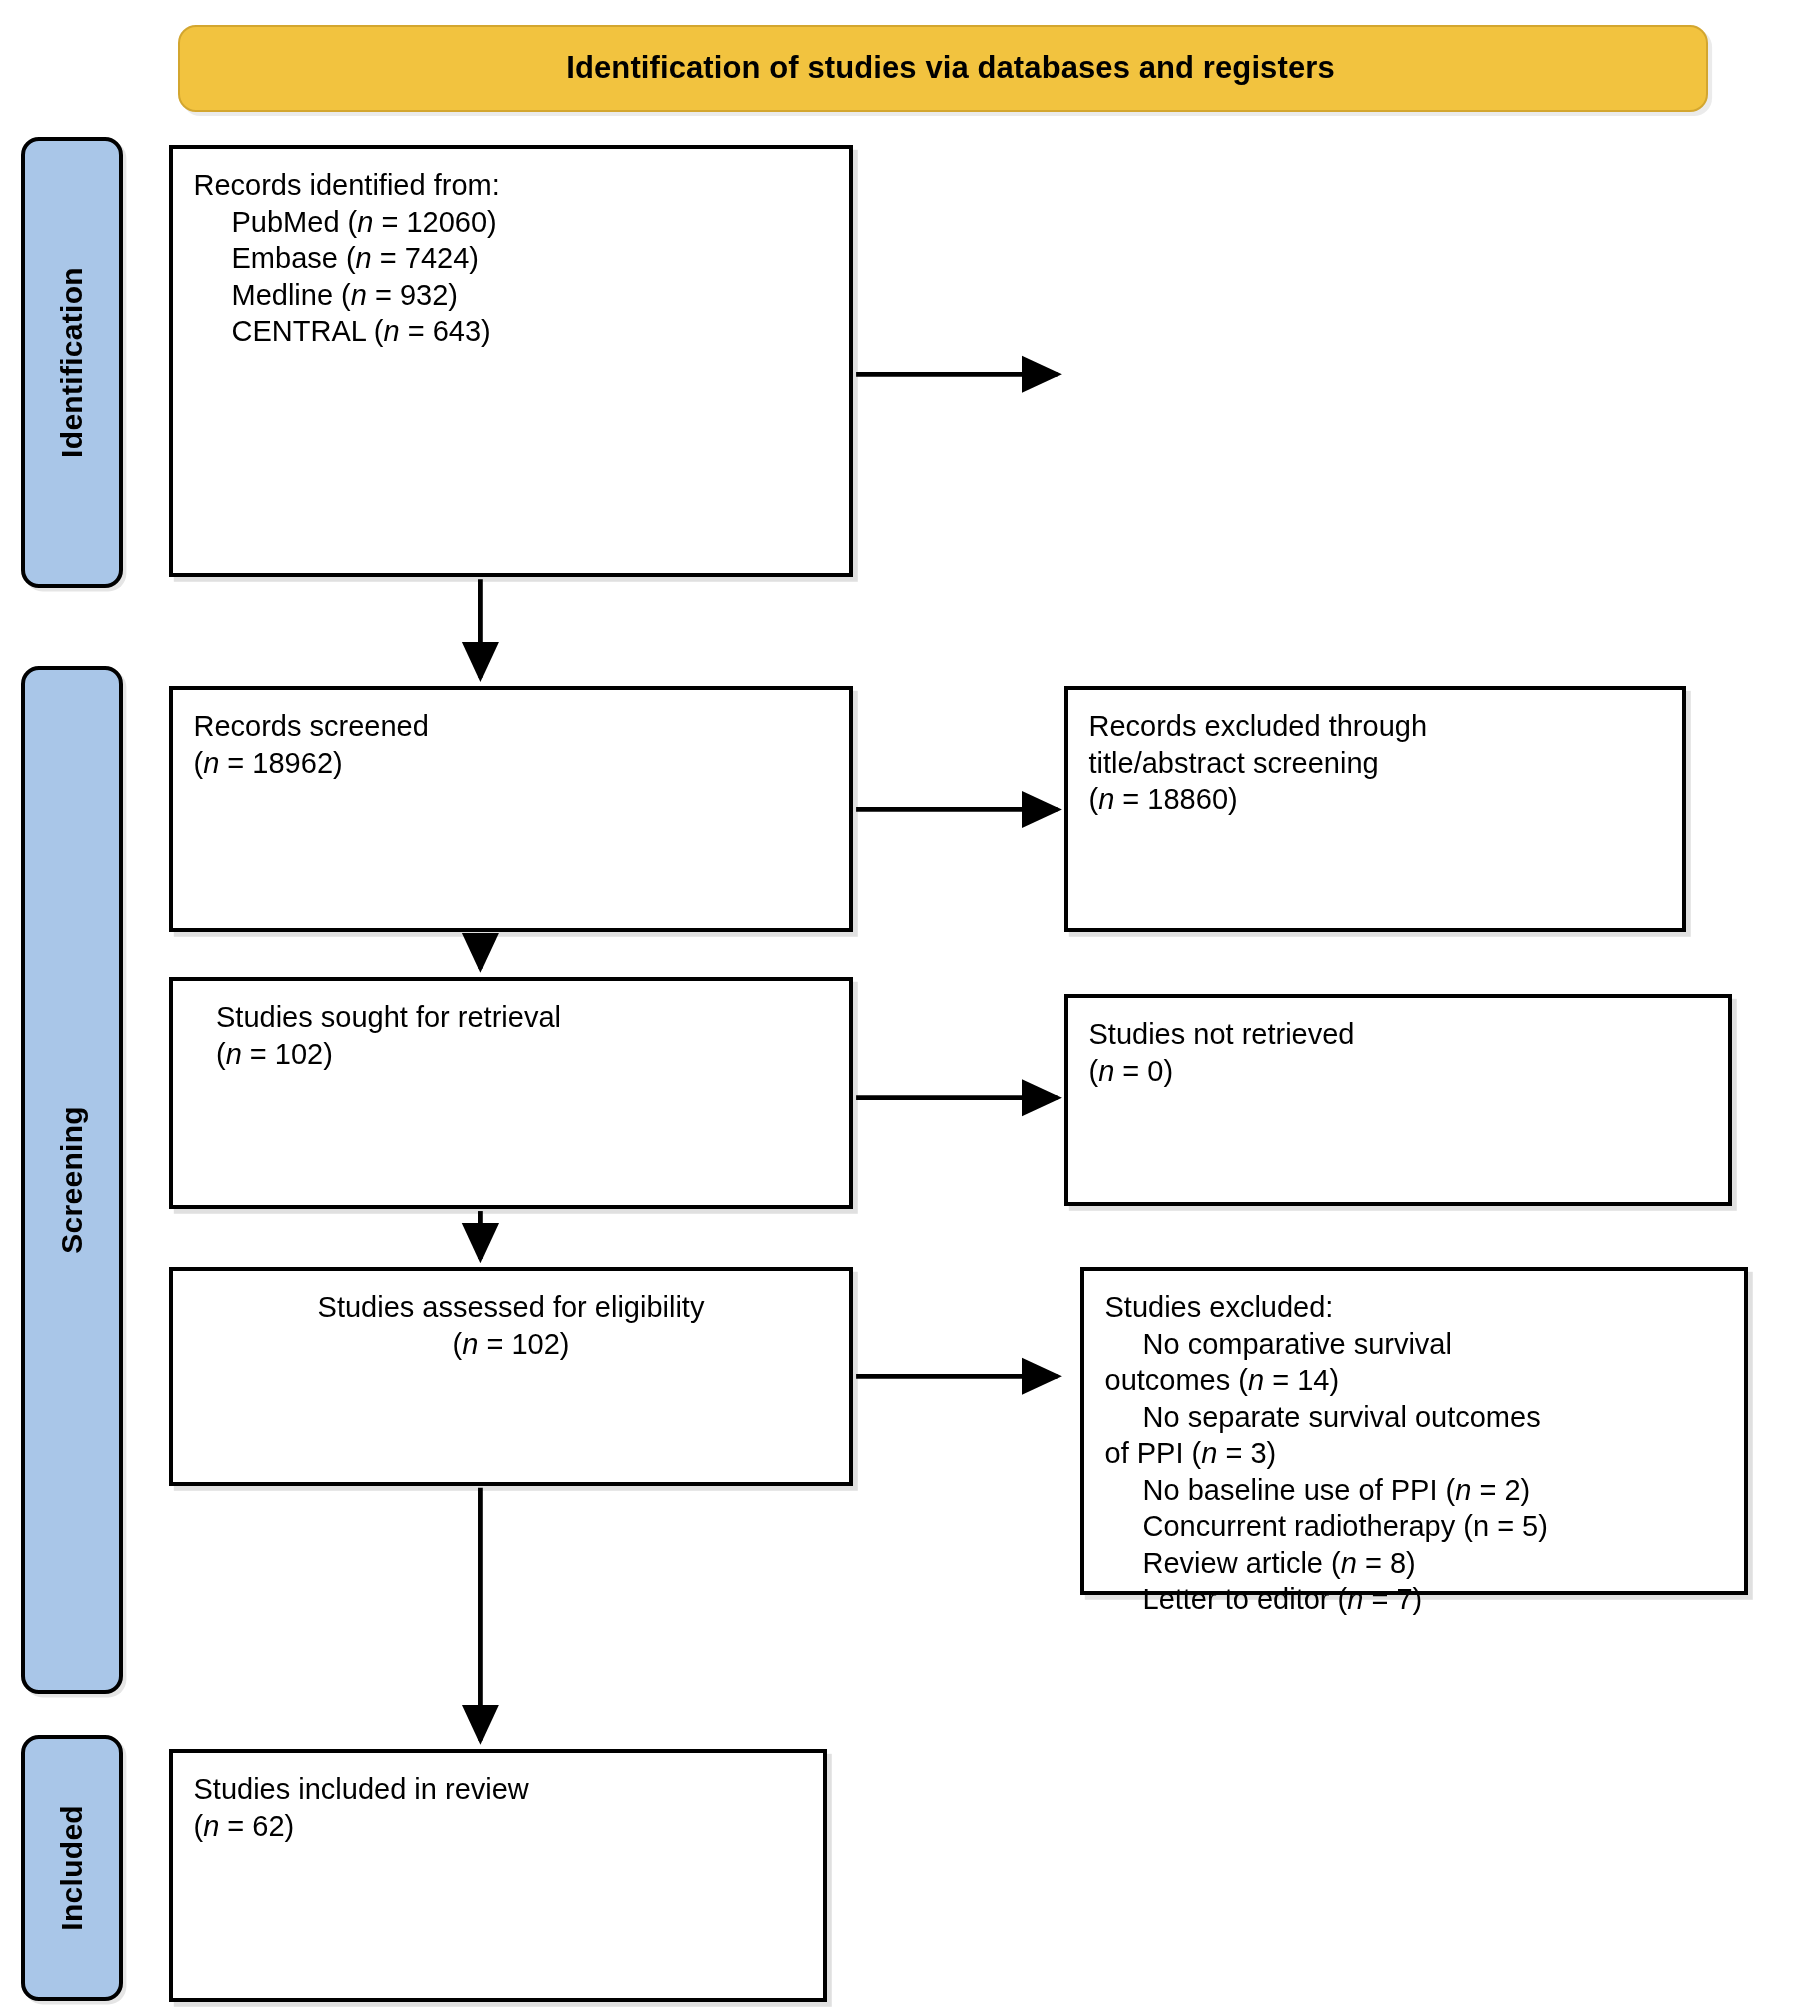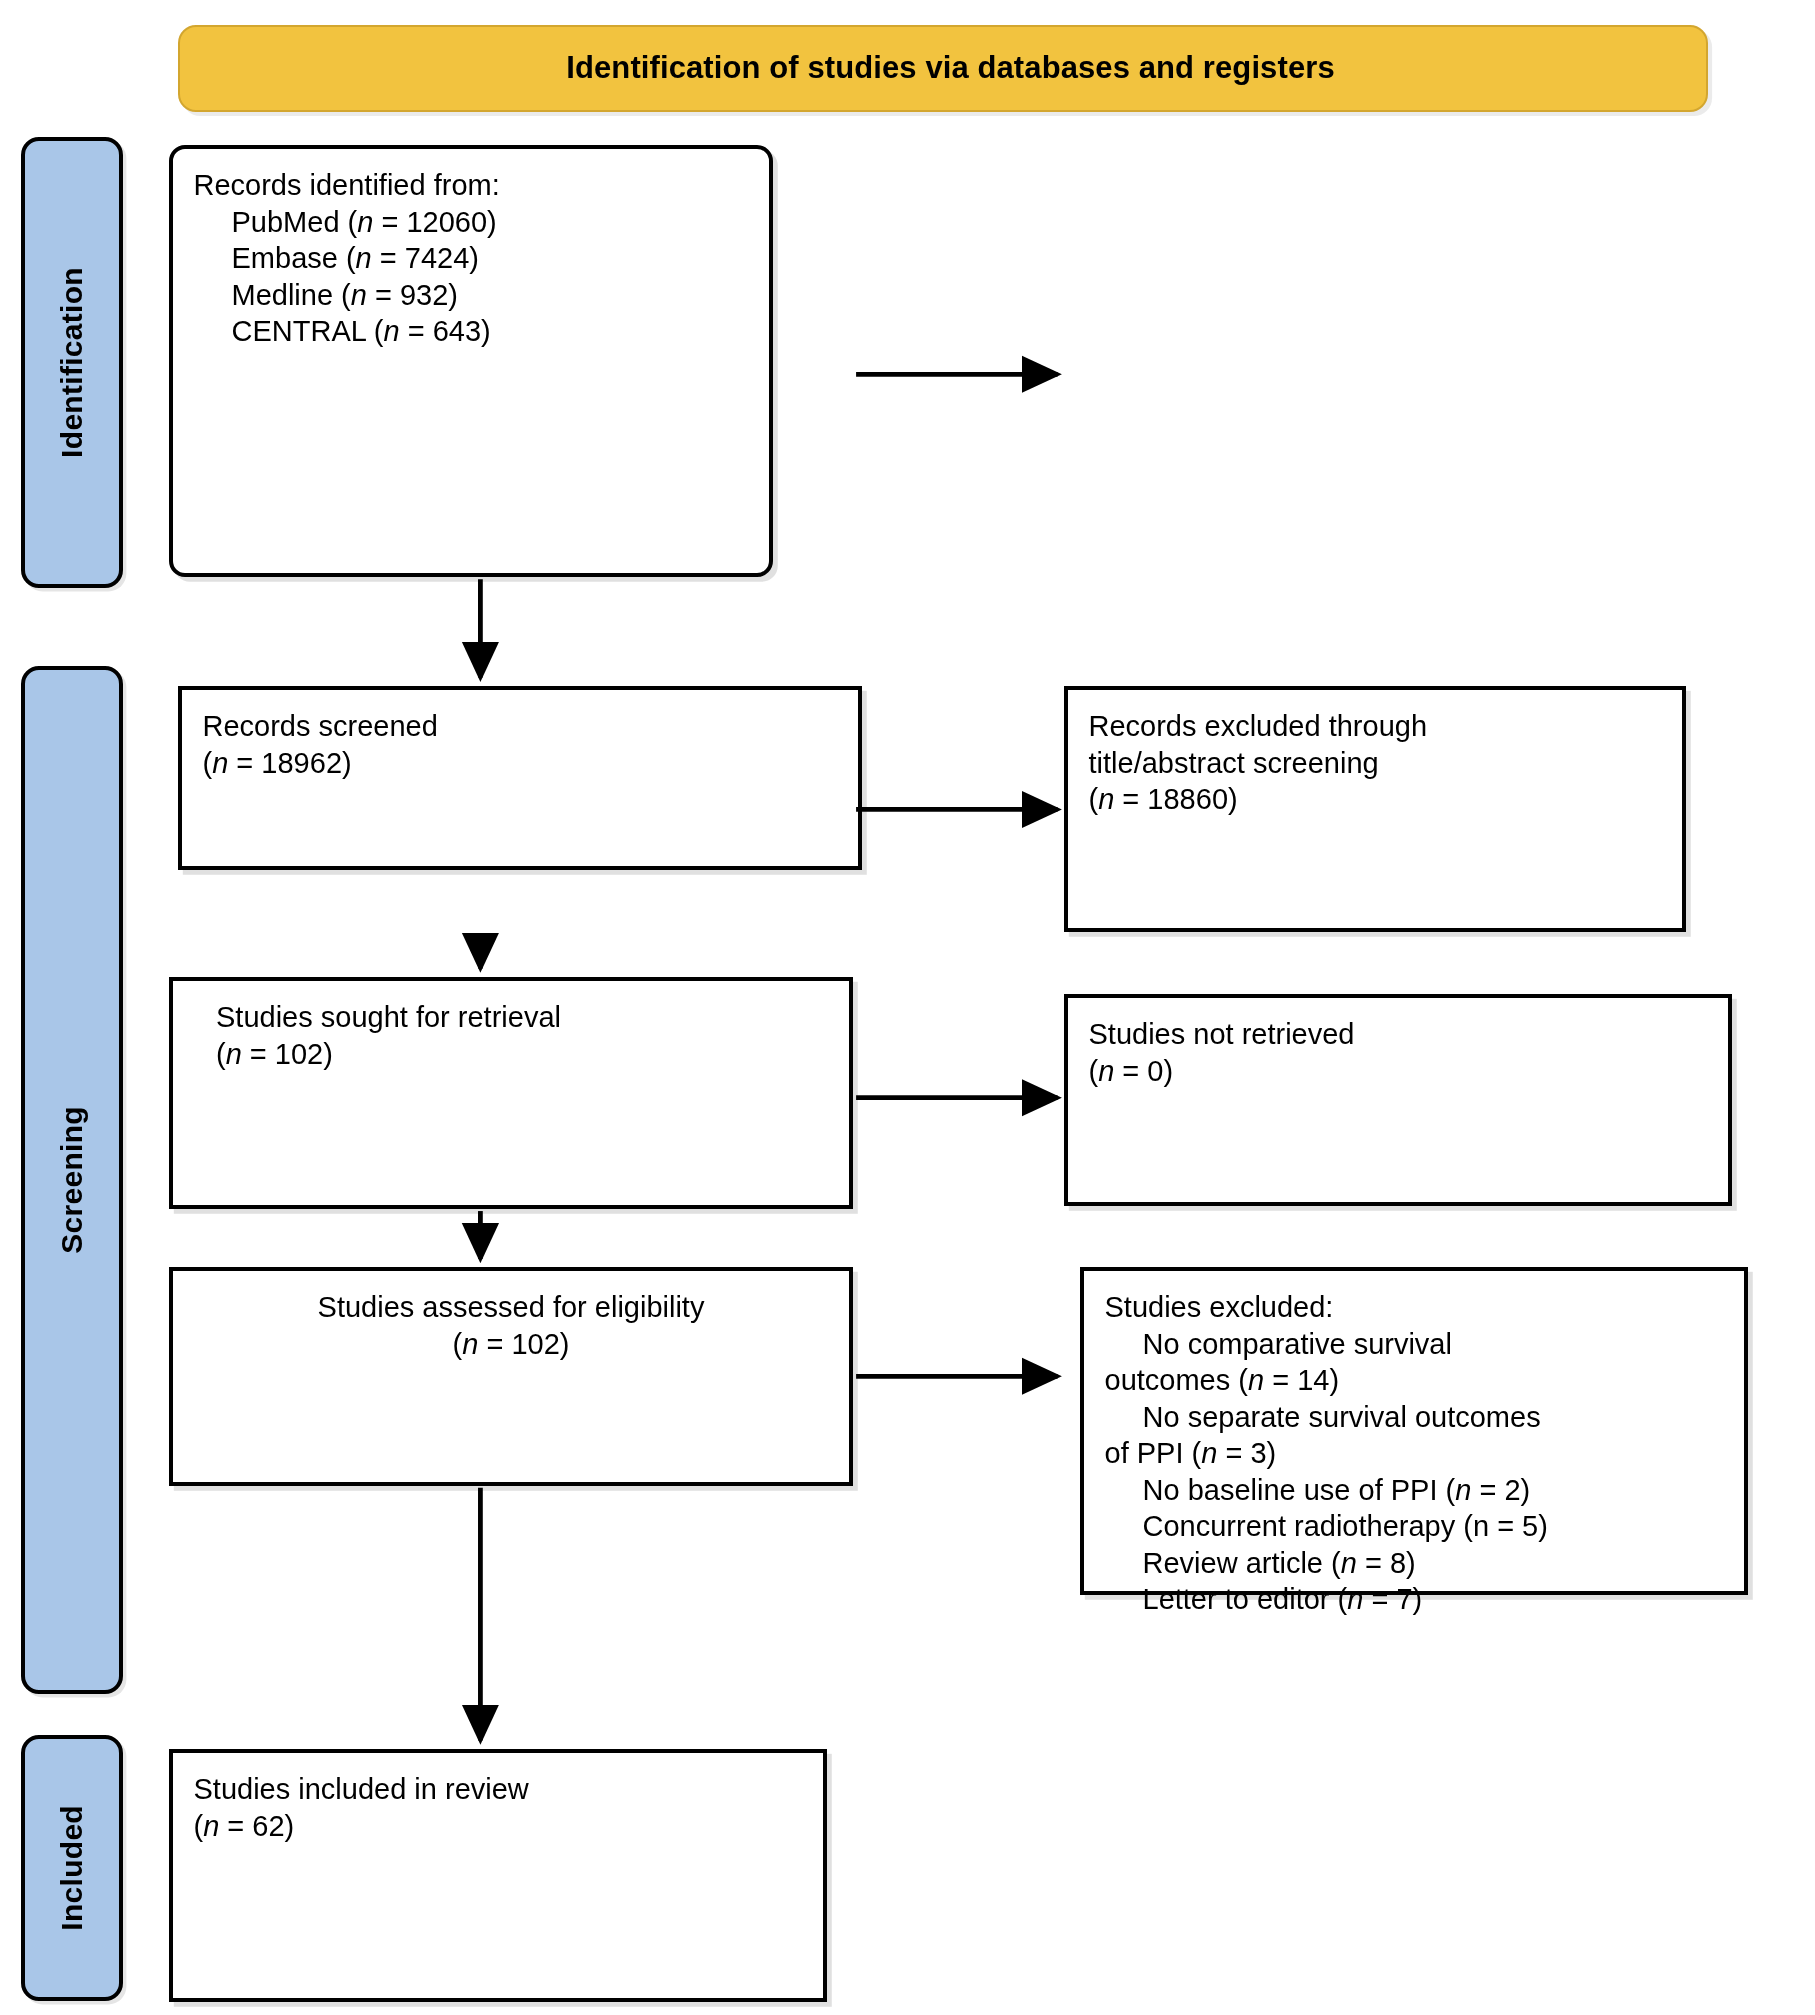--- a/index.html
+++ b/index.html
@@ -80,22 +80,22 @@
   .box-text {
     font-size: 29px;
     line-height: 1.26;
     color: #000000;
     white-space: pre-wrap;
   }
   .box-text .ital { font-style: italic; }
   .box-text .indent { display: inline-block; width: 38px; }
 
   
-  #box-identified      { left: 169px; top: 145px;  width: 604px; height: 432px; border-radius: 16px; }
-  #box-screened        { left: 178px; top: 686px; width: 684px; height: 184px; }
+  #box-identified      { left: 169px; top: 145px;  width: 684px; height: 432px; }
+  #box-screened        { left: 169px; top: 686px; width: 684px; height: 246px; }
   #box-sought          { left: 169px; top: 977px; width: 684px; height: 232px; padding-left: 43px; }
   #box-assessed        { left: 169px; top: 1267px; width: 684px; height: 219px; text-align: center; }
   #box-included        { left: 169px; top: 1749px; width: 658px; height: 253px; }
 
   
   #box-duplicates      { left: 1064px; top: 204px;  width: 668px; height: 210px; }
   #box-excluded-title  { left: 1064px; top: 686px; width: 622px; height: 246px; }
   #box-not-retrieved   { left: 1064px; top: 994px; width: 668px; height: 212px; }
   #box-excluded-detail { left: 1080px; top: 1267px; width: 668px; height: 328px; }
 

